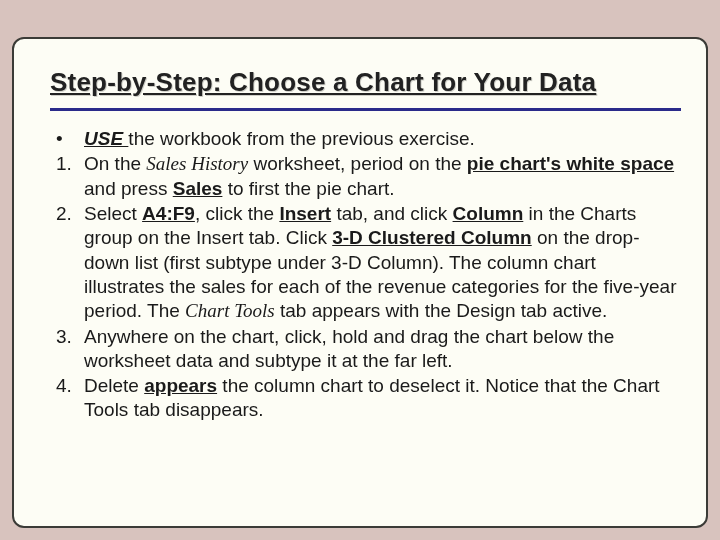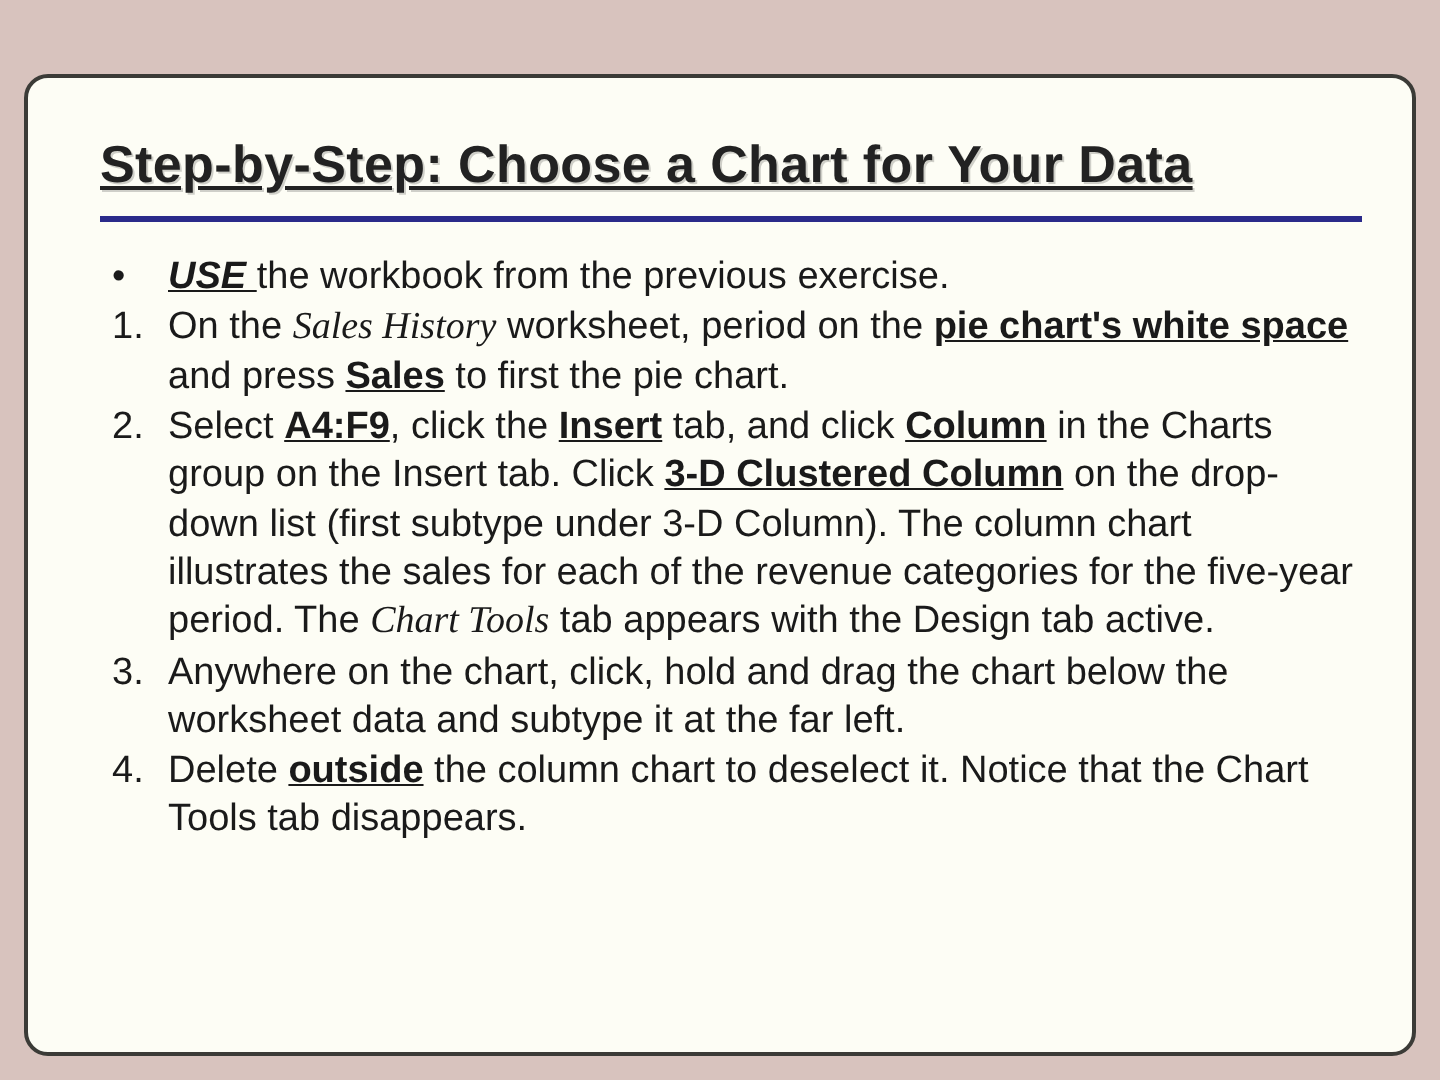--- a/index.html
+++ b/index.html
@@ -81,18 +81,18 @@
         <li>
           <span class="mk">2.</span>
           <span class="txt"><span>Select </span><span class="b">A4:F9</span><span>, click the </span><span class="b">Insert</span><span> tab, and click </span><span class="b">Column</span><span> in the Charts group on the Insert tab. Click </span><span class="b">3-D Clustered Column</span><span> on the drop-down list (first subtype under 3-D Column). The column chart illustrates the sales for each of the revenue categories for the five-year period. The </span><span class="i">Chart Tools</span><span> tab appears with the Design tab active.</span></span>
         </li>
         <li>
           <span class="mk">3.</span>
           <span class="txt"><span>Anywhere on the chart, click, hold and drag the chart below the worksheet data and subtype it at the far left.</span></span>
         </li>
         <li>
           <span class="mk">4.</span>
-          <span class="txt"><span>Delete </span><span class="b">outside</span><span> the column chart to deselect it. Notice that the Chart Tools tab disappears.</span></span>
+          <span class="txt"><span>Delete </span><span class="b">appears</span><span> the column chart to deselect it. Notice that the Chart Tools tab disappears.</span></span>
         </li>
       </ol>
 
   </div>
 </div>
 
 </body></html>

